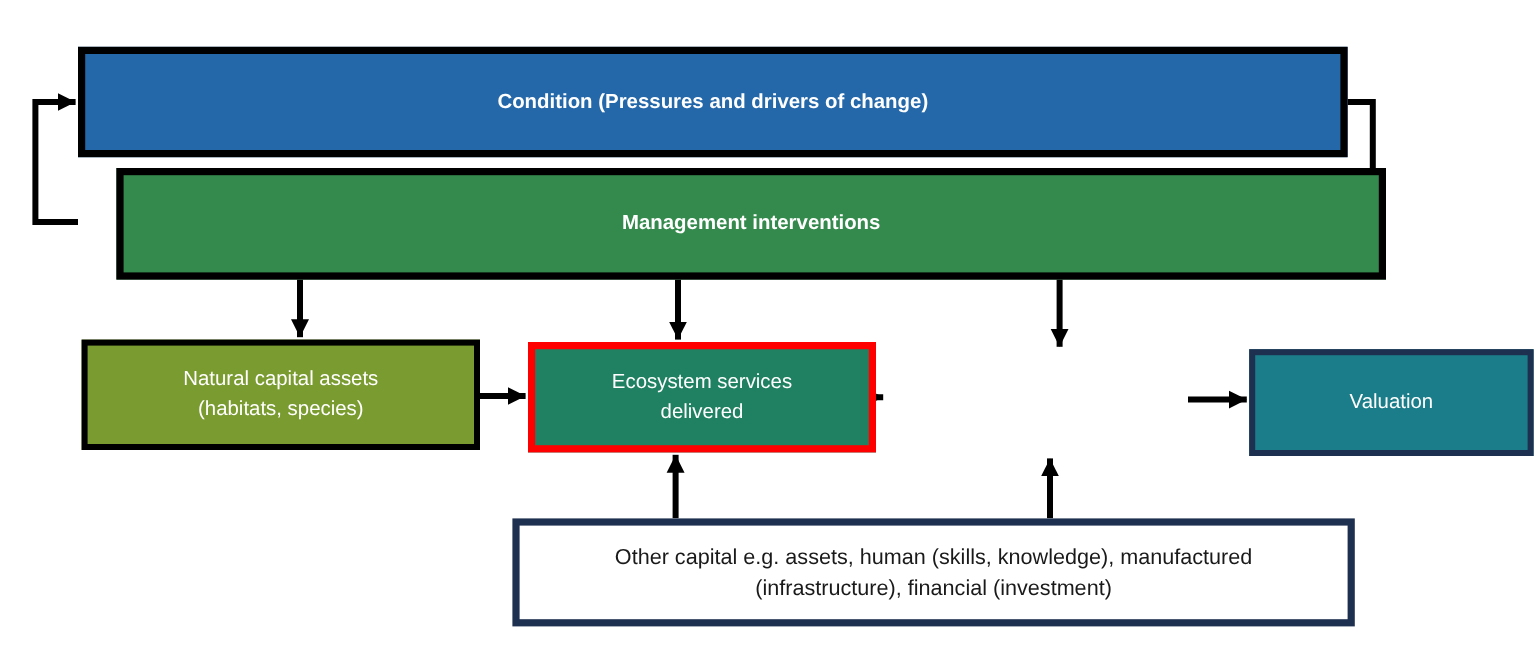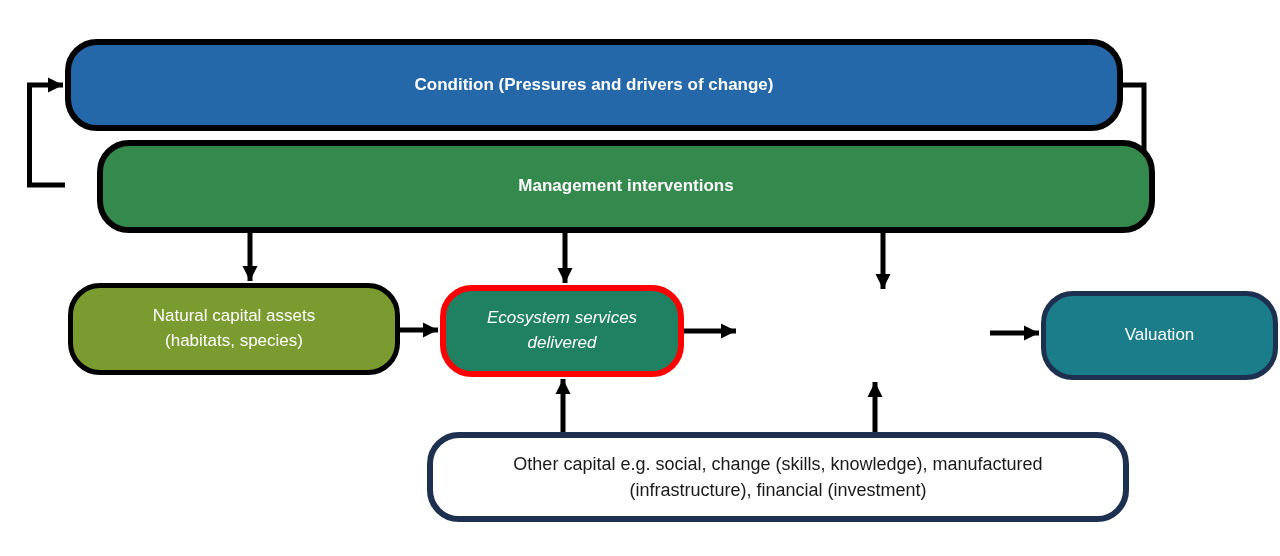--- a/index.html
+++ b/index.html
@@ -15,21 +15,20 @@
     background: var(--c-background, #FFFFFF);
     overflow: hidden;
   }
   .box {
     position: absolute;
     box-sizing: border-box;
     display: flex;
     align-items: center;
     justify-content: center;
     text-align: center;
-    border-radius: 32px;
   }
   .box .label {
     white-space: pre-line;
     line-height: 1.45;
   }
   .box-condition {
     left: 65px; top: 39px; width: 1058px; height: 92px;
     background: var(--c-condition-fill, #2568A9);
     border: 6px solid var(--c-dark-border, #000000);
     color: var(--c-text-light, #FFFFFF);
@@ -43,26 +42,25 @@
     font-weight: bold; font-size: 17px; margin-left: 32px;
   }
   .box-natural-capital {
     left: 68px; top: 283px; width: 332px; height: 92px;
     background: var(--c-natural-capital-fill, #7A9B30);
     border: 5px solid var(--c-dark-border, #000000);
     color: var(--c-text-light, #FFFFFF);
     font-size: 17px;
   }
   .box-ecosystem {
-    left: 440px; top: 285px; width: 244px; height: 92px;
+    left: 440px; top: 285px; width: 290px; height: 92px;
     background: var(--c-ecosystem-fill, #1F8161);
     border: 6px solid var(--c-ecosystem-border, #FF0000);
     color: var(--c-text-light, #FFFFFF);
     font-size: 17px;
-    font-style: italic;
   }
   .box-benefits {
     left: 738px; top: 291px; width: 252px; height: 89px;
     background: var(--c-benefits-fill, #1B7D89);
     border: 5px solid var(--c-navy-border, #1E3050);
     color: var(--c-text-light, #FFFFFF);
     font-size: 17px;
   }
   .box-valuation {
     left: 1041px; top: 291px; width: 237px; height: 89px;
@@ -133,17 +131,17 @@
     <span class="label">Ecosystem services
 delivered</span>
   </div>
 
 
   <div class="box box-valuation">
     <span class="label">Valuation</span>
   </div>
 
   <div class="box box-other-capital">
-    <span class="label">Other capital e.g. social, change (skills, knowledge), manufactured
+    <span class="label">Other capital e.g. assets, human (skills, knowledge), manufactured
 (infrastructure), financial (investment)</span>
   </div>
 
 </div>
 
 </body></html>

